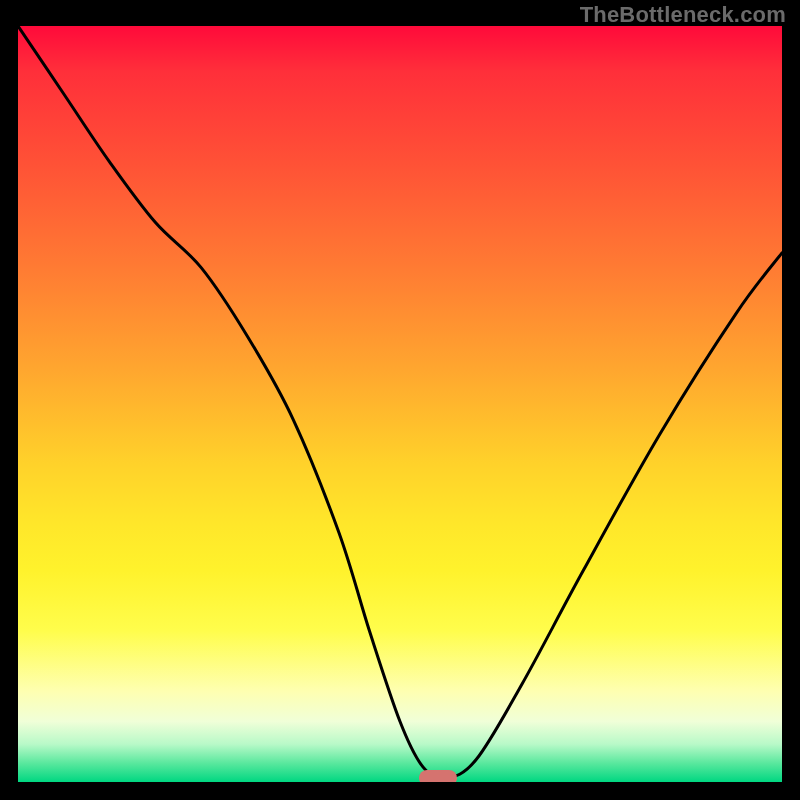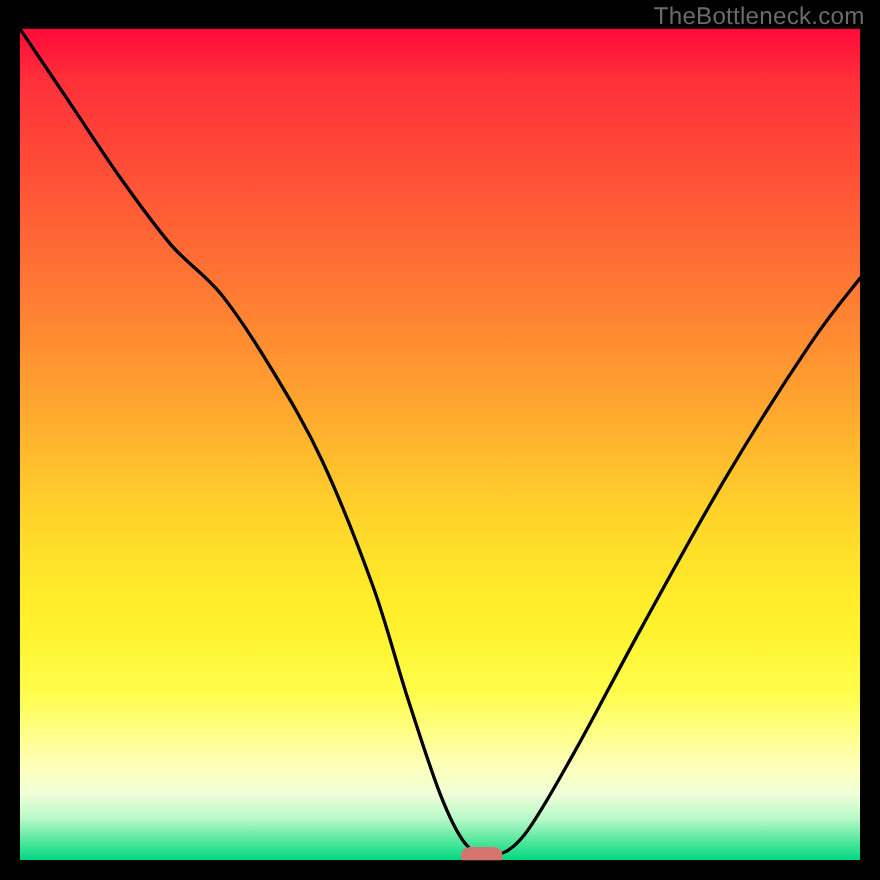--- a/index.html
+++ b/index.html
@@ -10,20 +10,21 @@
     background: #000;
     overflow: hidden;
   }
   .frame {
     position: absolute;
     left: 0;
     top: 0;
     width: 800px;
     height: 800px;
     background: #000;
+    font-weight: bold;
   }
   .plot {
     position: absolute;
     left: 18px;
     top: 26px;
     width: 764px;
     height: 756px;
     overflow: hidden;
   }
   .gradient {

